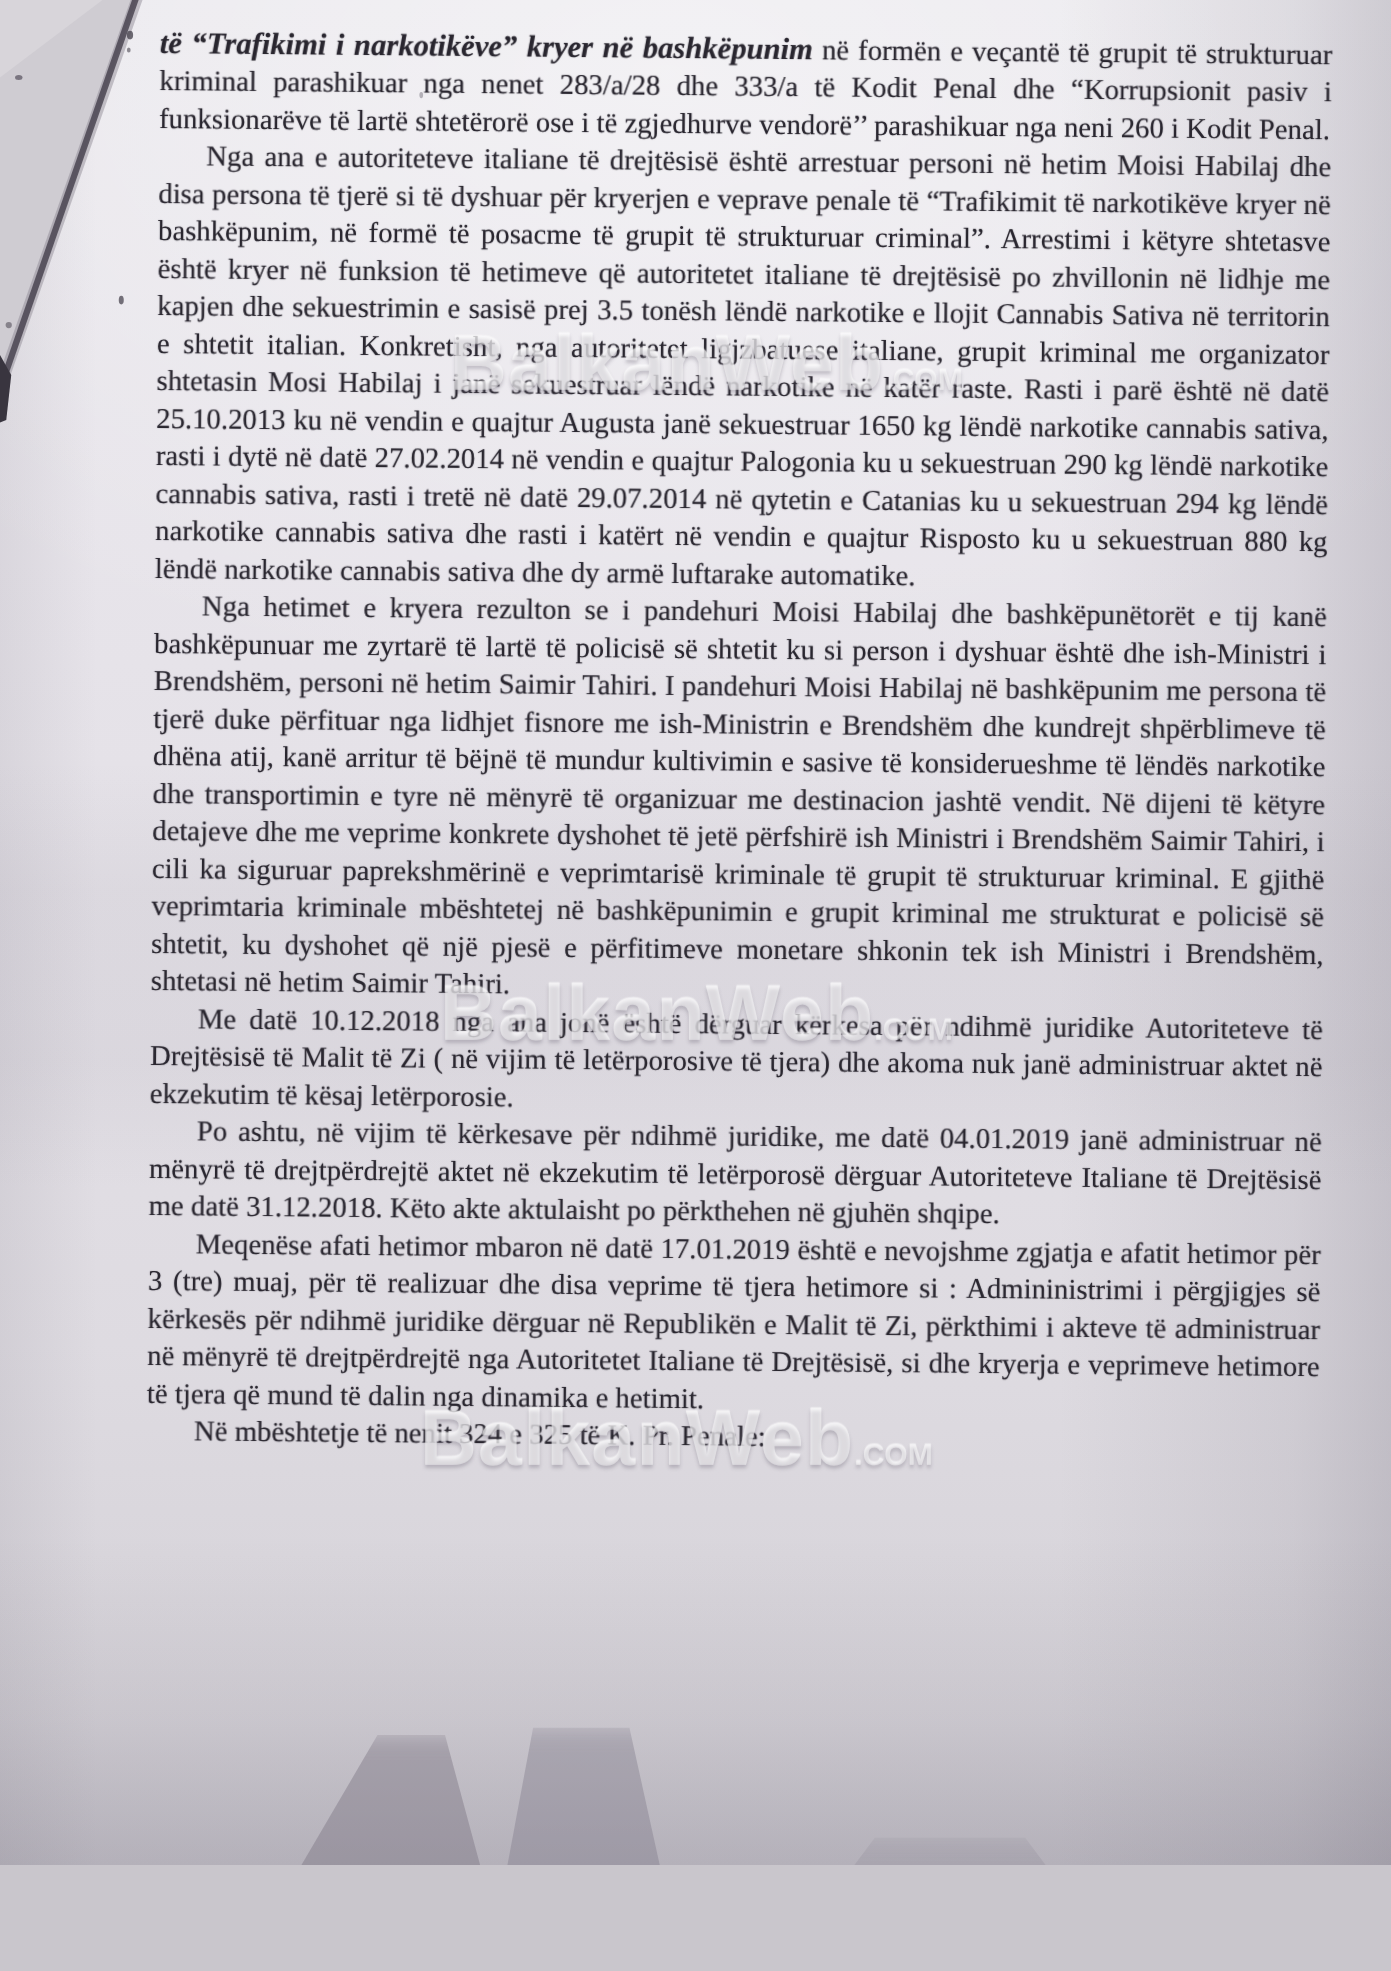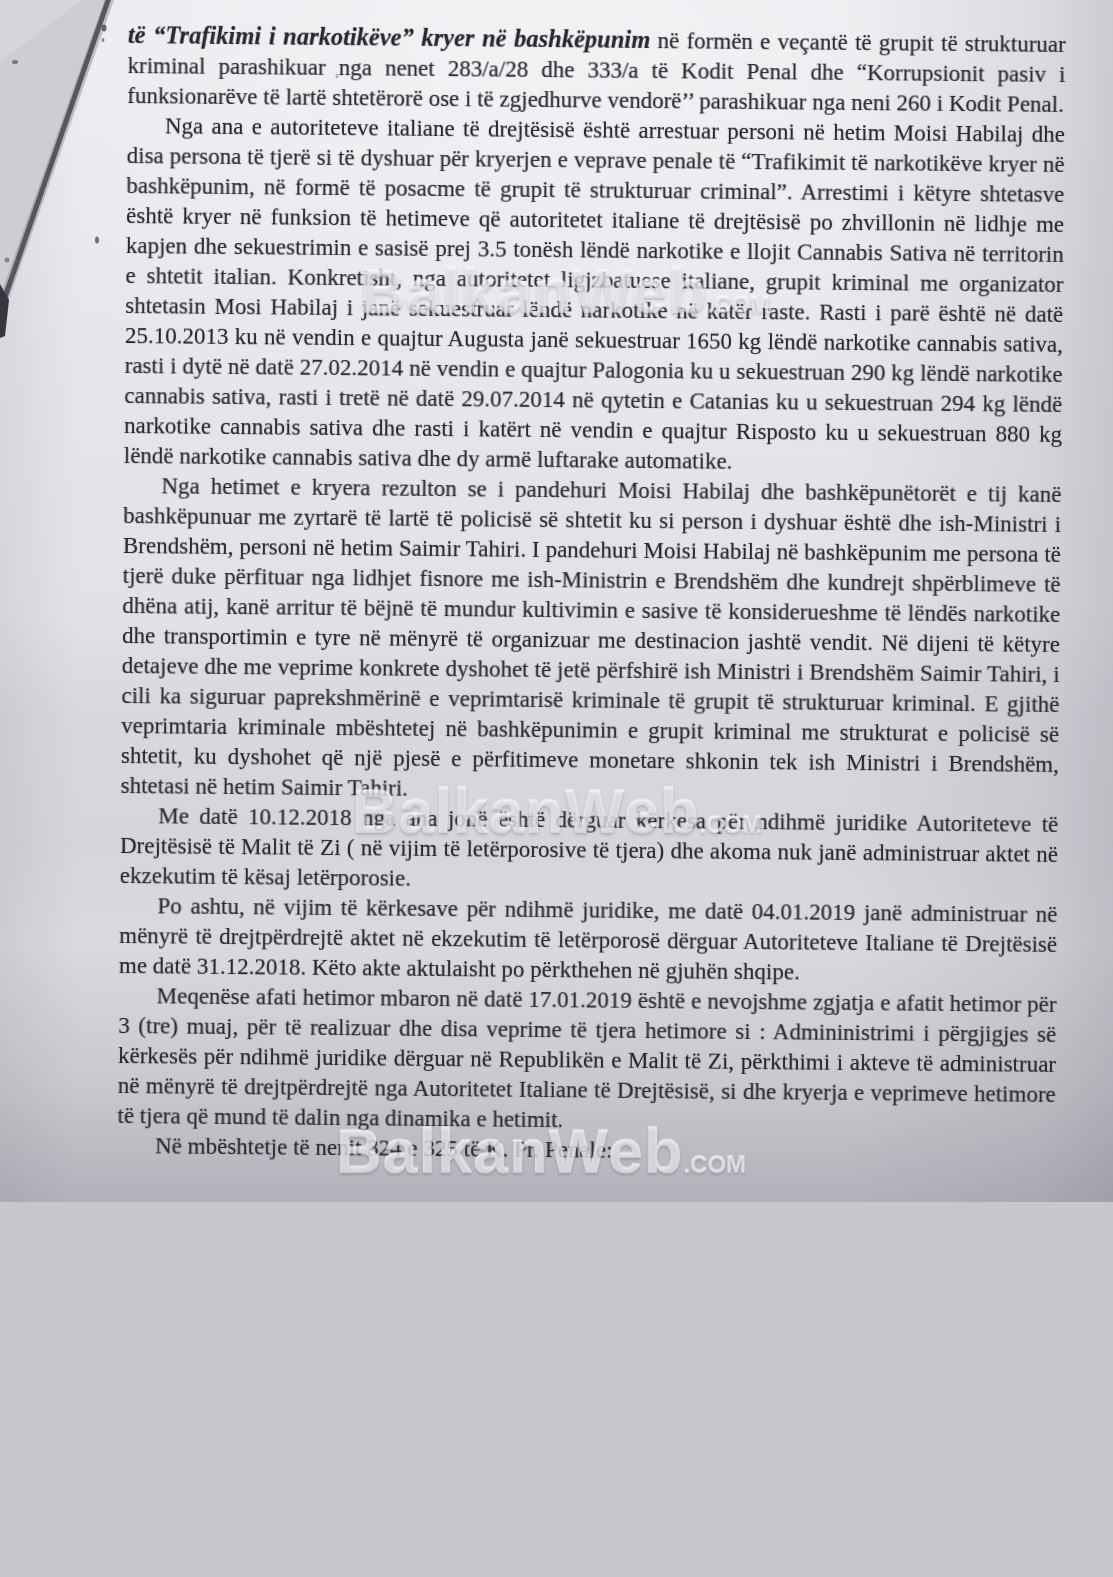--- a/index.html
+++ b/index.html
@@ -1,21 +1,21 @@
 <!DOCTYPE html>
 <html><head>
 <meta charset="utf-8">
 <style>
   html,body{margin:0;padding:0;}
   body{
     width:1113px;height:1577px;overflow:hidden;
     background:#c9c6cc;
     font-family:"Liberation Serif", serif;
   }
-  .photo{position:relative;width:1113px;height:1202px;overflow:hidden;}
+  .photo{position:relative;width:1113px;height:1492px;overflow:hidden;}
 
   
   .paper{
     position:absolute;inset:0;
     background:
       radial-gradient(120% 55% at 48% 4%, rgba(255,255,255,0.42), rgba(255,255,255,0) 62%),
       linear-gradient(180deg,#eae8ed 0%,#e7e4ea 30%,#e3e0e6 52%,#dedbe1 72%,#d6d3d9 90%,#cfccd3 100%);
   }
   .shade-right{
     position:absolute;inset:0;

